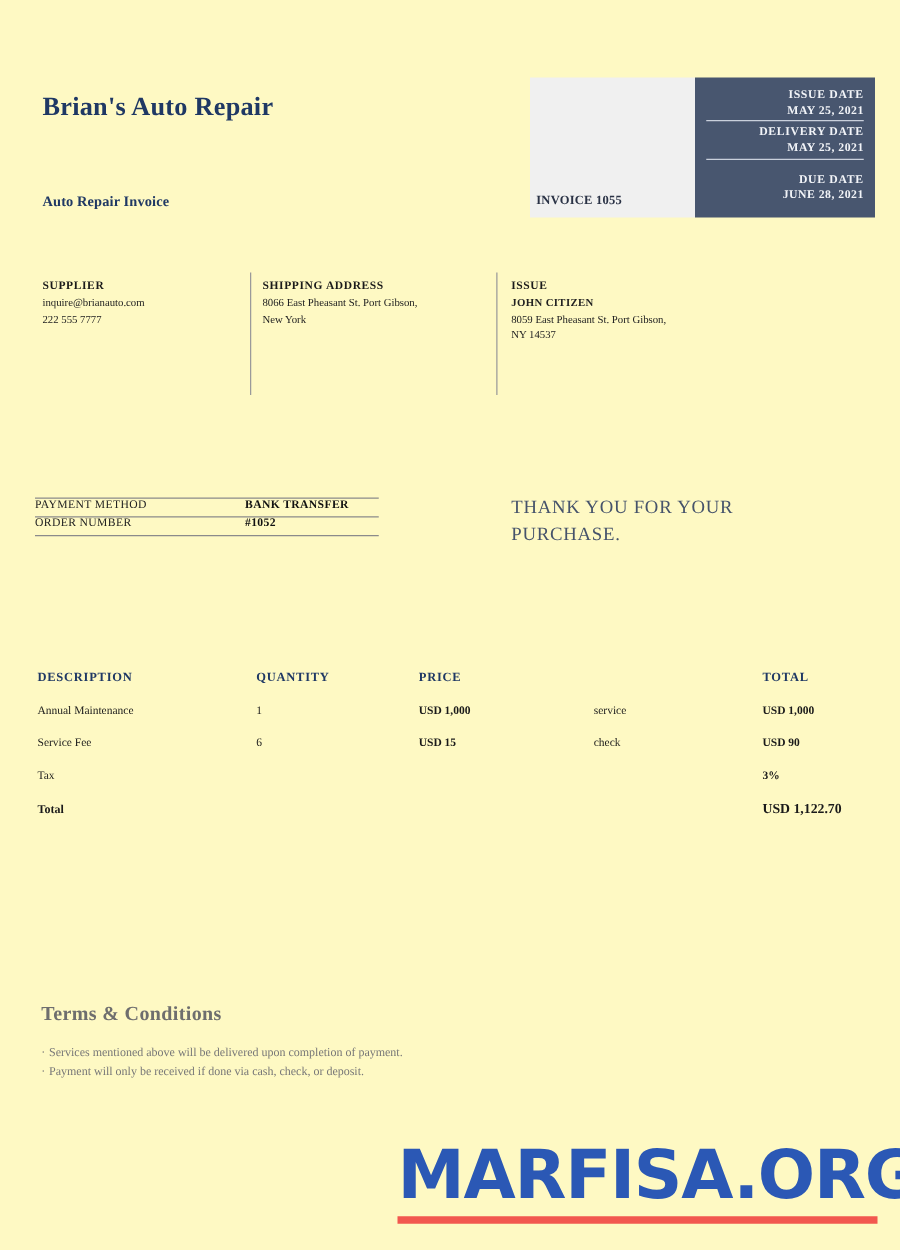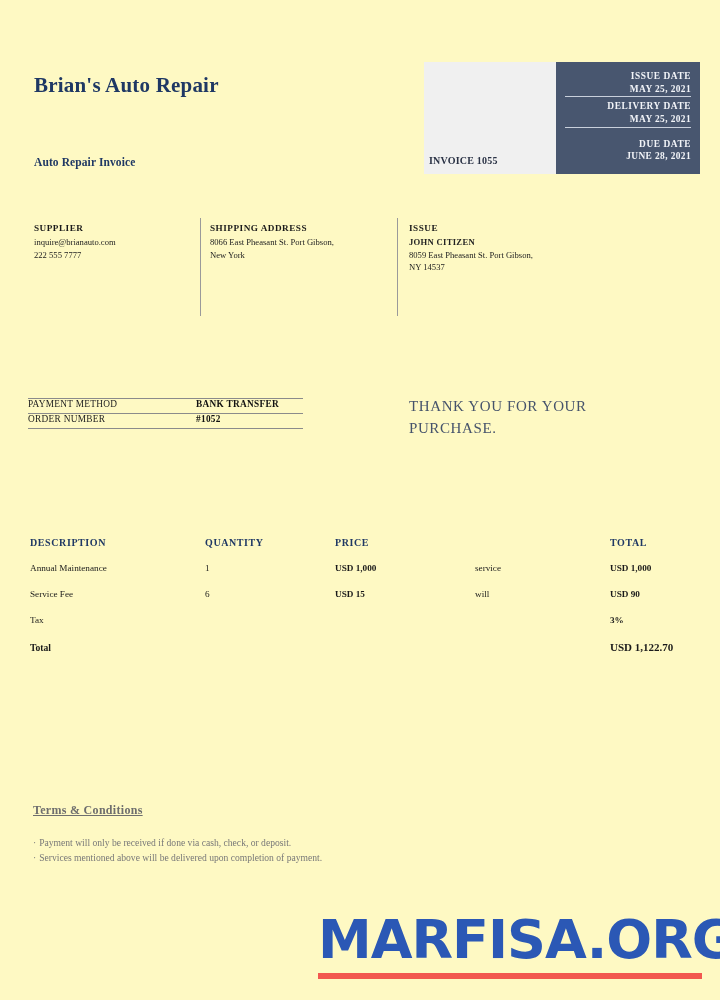--- a/index.html
+++ b/index.html
@@ -198,25 +198,24 @@
   }
   .cell-bold { font-weight: bold; }
   .row-total .c-desc { font-weight: bold; font-size: 9.6px; }
   .row-total .c-total { font-weight: bold; font-size: 11px; }
 
   
   .terms-title {
     position: absolute;
     left: 33px;
     top: 803px;
-    font-size: 12px;
+    font-size: 16px;
     font-weight: bold;
     color: #6e6e6e;
     letter-spacing: 0.3px;
-    text-decoration: underline;
   }
   .terms-list {
     position: absolute;
     left: 33px;
     top: 836px;
     width: 480px;
     font-size: 9.6px;
     color: #787878;
     line-height: 1.55;
   }
@@ -318,21 +317,21 @@
         <div class="c-desc">Annual Maintenance</div>
         <div class="c-qty">1</div>
         <div class="c-price cell-bold">USD 1,000</div>
         <div class="c-unit">service</div>
         <div class="c-total cell-bold">USD 1,000</div>
       </div>
       <div class="items-row">
         <div class="c-desc">Service Fee</div>
         <div class="c-qty">6</div>
         <div class="c-price cell-bold">USD 15</div>
-        <div class="c-unit">will</div>
+        <div class="c-unit">check</div>
         <div class="c-total cell-bold">USD 90</div>
       </div>
       <div class="items-row">
         <div class="c-desc">Tax</div>
         <div class="c-qty"></div>
         <div class="c-price"></div>
         <div class="c-unit"></div>
         <div class="c-total cell-bold">3%</div>
       </div>
       <div class="items-row row-total">
@@ -341,24 +340,24 @@
         <div class="c-price"></div>
         <div class="c-unit"></div>
         <div class="c-total">USD 1,122.70</div>
       </div>
     </div>
   </div>
 
   <div class="terms-title">Terms &amp; Conditions</div>
   <div class="terms-list">
     <div class="terms-item">
+      <span class="terms-bullet">·</span><span>Services mentioned above will be delivered upon completion of payment.</span>
+    </div>
+    <div class="terms-item">
       <span class="terms-bullet">·</span><span>Payment will only be received if done via cash, check, or deposit.</span>
-    </div>
-    <div class="terms-item">
-      <span class="terms-bullet">·</span><span>Services mentioned above will be delivered upon completion of payment.</span>
     </div>
   </div>
 
   <div class="watermark">
     <div class="watermark-text">MARFISA.ORG</div>
     <div class="watermark-bar"></div>
   </div>
 
 </div>
 

